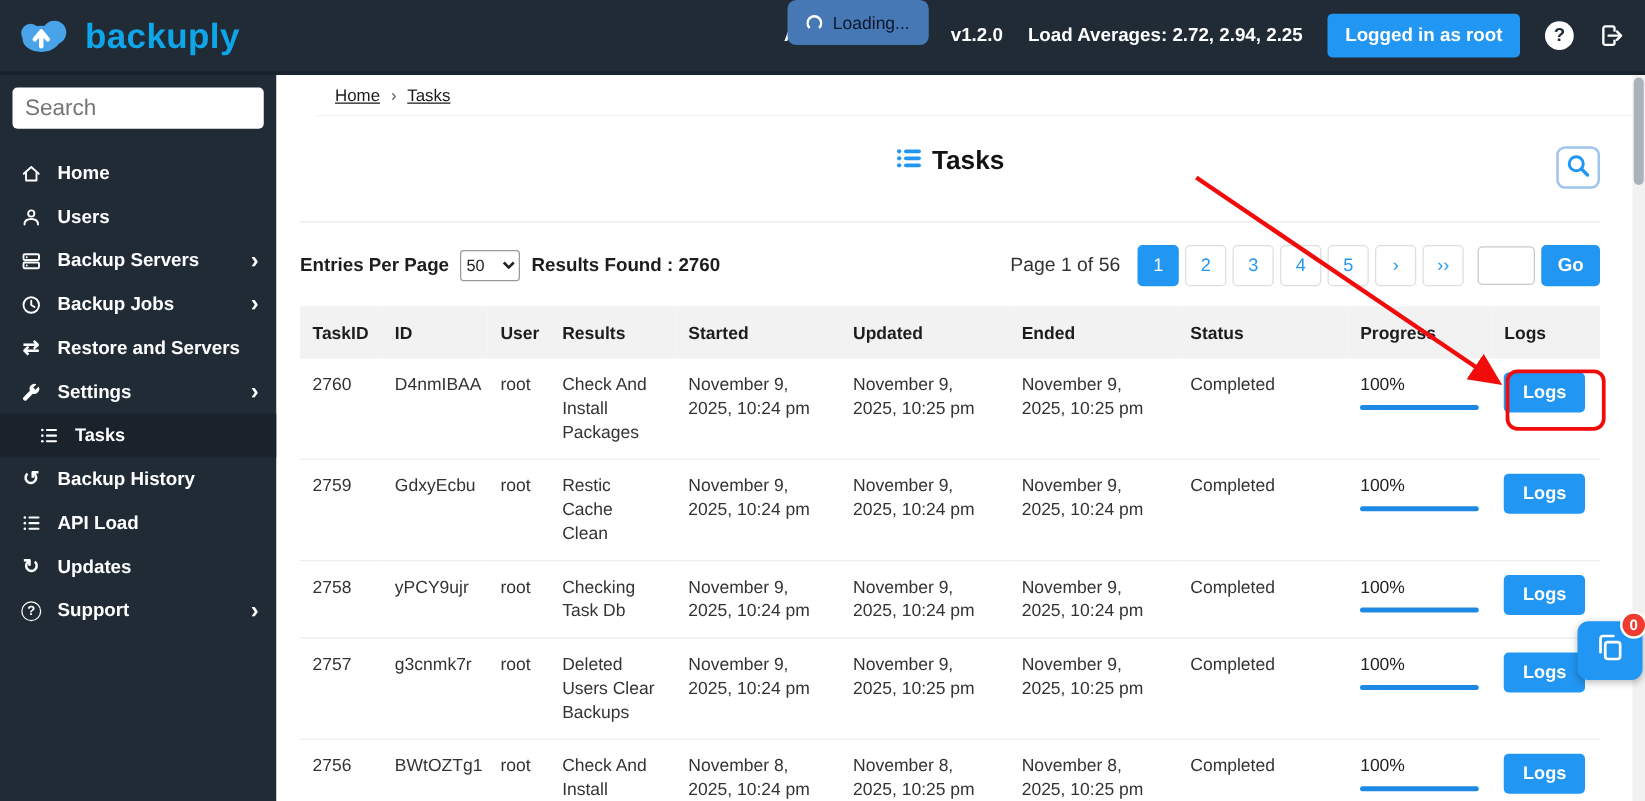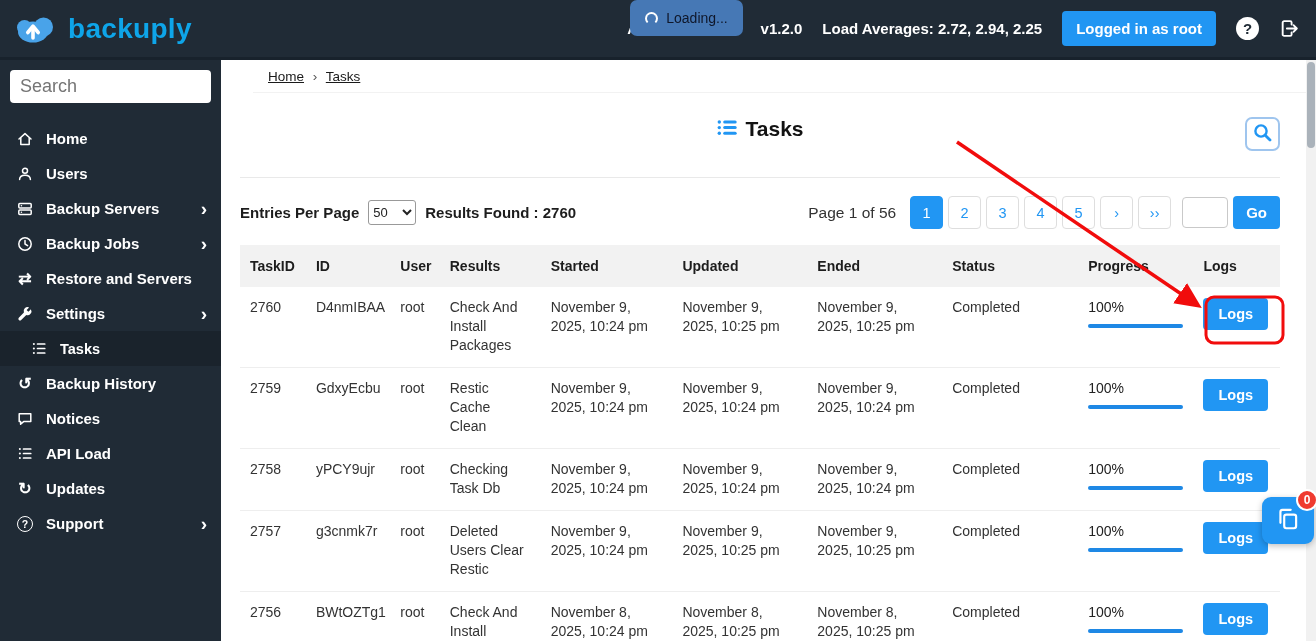--- a/index.html
+++ b/index.html
@@ -267,28 +267,20 @@
       <span>Tasks</span>
     </div>
 
     <div class="nav-item">
       <span class="nicon">
           <span class="uni">↺</span>
         </span>
       <span>Backup History</span>
     </div>
 
-    <div class="nav-item">
-      <span class="nicon">
-        <svg class="sic" width="16" height="16" viewBox="0 0 16 16">
-            <path d="M2.2 2.8 H13.8 V10.6 H6.6 L3.6 13.2 V10.6 H2.2 Z"></path>
-          </svg>
-      </span>
-      <span>Notices</span>
-    </div>
 
     <div class="nav-item">
       <span class="nicon">
         <svg width="15" height="15" viewBox="0 0 16 16">
             <g fill="#fff">
               <circle cx="2" cy="3.2" r="1.1"></circle>
               <circle cx="2" cy="8" r="1.1"></circle>
               <circle cx="2" cy="12.8" r="1.1"></circle>
               <rect x="5" y="2.3" width="9.5" height="1.8" rx=".9"></rect>
               <rect x="5" y="7.1" width="9.5" height="1.8" rx=".9"></rect>
@@ -470,21 +462,21 @@
               <span class="pct">100%</span>
               <span class="bar"></span>
             </td>
           <td><button class="logs-btn">Logs</button></td>
         </tr>
         <tr>
           <td>2757</td>
           <td>g3cnmk7r</td>
           <td>root</td>
           <td>
-              <span class="wrap-a">Deleted Users Clear Restic</span>
+              <span class="wrap-a">Deleted Users Clear Backups</span>
             </td>
           <td>
               <span class="wrap-d">November 9, 2025, 10:24 pm</span>
             </td>
           <td>
               <span class="wrap-d">November 9, 2025, 10:25 pm</span>
             </td>
           <td>
               <span class="wrap-d">November 9, 2025, 10:25 pm</span>
             </td>

